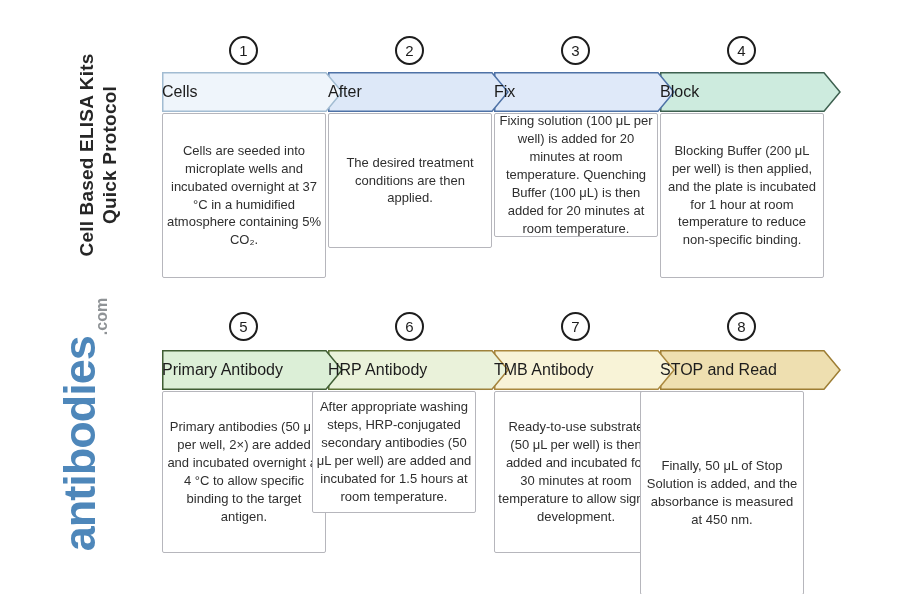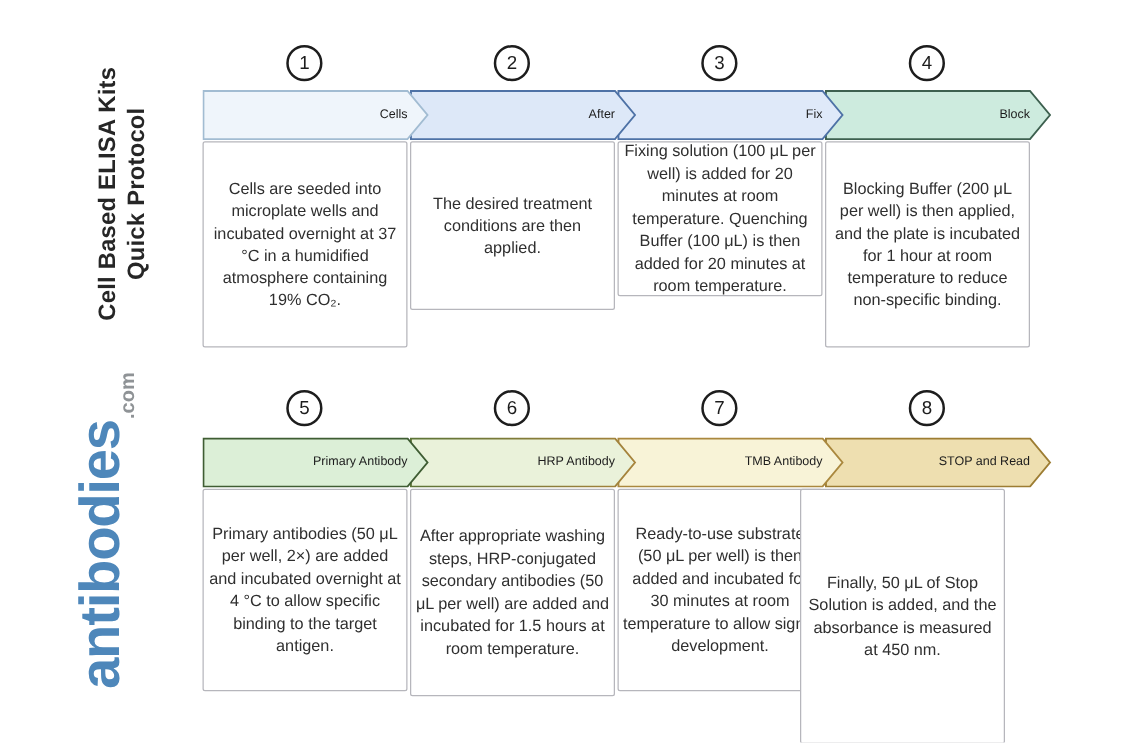--- a/index.html
+++ b/index.html
@@ -26,22 +26,22 @@
 
   
   .num{
     width:29px;height:29px;box-sizing:border-box;border:2px solid #1d1d1d;border-radius:50%;
     display:flex;align-items:center;justify-content:center;
     font-size:15px;color:#1d1d1d;background:#ffffff;
   }
 
   
   .arrow-label{
-    width:164px;height:40px;line-height:40px;text-align:right;
-    font-size:10px;color:#1c1c1c;
+    width:164px;height:40px;line-height:40px;text-align:left;
+    font-size:16px;color:#1c1c1c;
   }
 
   
   .desc{
     width:164px;box-sizing:border-box;background:#ffffff;
     border:1.5px solid #b6b6bc;border-radius:2px;
     display:flex;align-items:center;justify-content:center;
     padding:4px 3px;
   }
   .desc p{margin:0;font-size:13px;line-height:1.38;color:#2f2f2f;text-align:center;}
@@ -71,21 +71,21 @@
   <polygon stroke-width="1.5" points="166.75,0.75 330,0.75 346,20 330,39.25 166.75,39.25" fill="#dde8f8" stroke="#4e72a6"></polygon>
   <polygon stroke-width="1.5" points="0.75,0.75 164,0.75 180,20 164,39.25 0.75,39.25" fill="#eff5fb" stroke="#a2bcd2"></polygon>
 </svg>
 
 <div class="abs arrow-label" style="left:162px;top:72px">Cells</div>
 <div class="abs arrow-label" style="left:328px;top:72px">After</div>
 <div class="abs arrow-label" style="left:494px;top:72px">Fix</div>
 <div class="abs arrow-label" style="left:660px;top:72px">Block</div>
 
 <div class="abs desc" style="left:162px;top:113px;height:165px">
-  <p>Cells are seeded into microplate wells and incubated overnight at 37 °C in a humidified atmosphere containing 19% CO₂.</p>
+  <p>Cells are seeded into microplate wells and incubated overnight at 37 °C in a humidified atmosphere containing 5% CO₂.</p>
 </div>
 <div class="abs desc" style="left:328px;top:113px;height:135px">
   <p>The desired treatment conditions are then applied.</p>
 </div>
 <div class="abs desc" style="left:494px;top:113px;height:124px">
   <p>Fixing solution (100 μL per well) is added for 20 minutes at room temperature. Quenching Buffer (100 μL) is then added for 20 minutes at room temperature.</p>
 </div>
 <div class="abs desc" style="left:660px;top:113px;height:165px">
   <p>Blocking Buffer (200 μL per well) is then applied, and the plate is incubated for 1 hour at room temperature to reduce non-specific binding.</p>
 </div>
@@ -109,21 +109,21 @@
 </svg>
 
 <div class="abs arrow-label" style="left:162px;top:350px">Primary Antibody</div>
 <div class="abs arrow-label" style="left:328px;top:350px">HRP Antibody</div>
 <div class="abs arrow-label" style="left:494px;top:350px">TMB Antibody</div>
 <div class="abs arrow-label" style="left:660px;top:350px">STOP and Read</div>
 
 <div class="abs desc" style="left:162px;top:391px;height:162px">
   <p>Primary antibodies (50 μL per well, 2×) are added and incubated overnight at 4 °C to allow specific binding to the target antigen.</p>
 </div>
-<div class="abs desc" style="left:328px;top:391px;height:166px">
+<div class="abs desc" style="left:312px;top:391px;height:122px">
   <p>After appropriate washing steps, HRP-conjugated secondary antibodies (50 μL per well) are added and incubated for 1.5 hours at room temperature.</p>
 </div>
 <div class="abs desc" style="left:494px;top:391px;height:162px">
   <p>Ready-to-use substrate (50 μL per well) is then added and incubated for 30 minutes at room temperature to allow signal development.</p>
 </div>
 <div class="abs desc" style="left:640px;top:391px;height:204px">
   <p>Finally, 50 μL of Stop Solution is added, and the absorbance is measured at 450 nm.</p>
 </div>
 
 </body></html>

